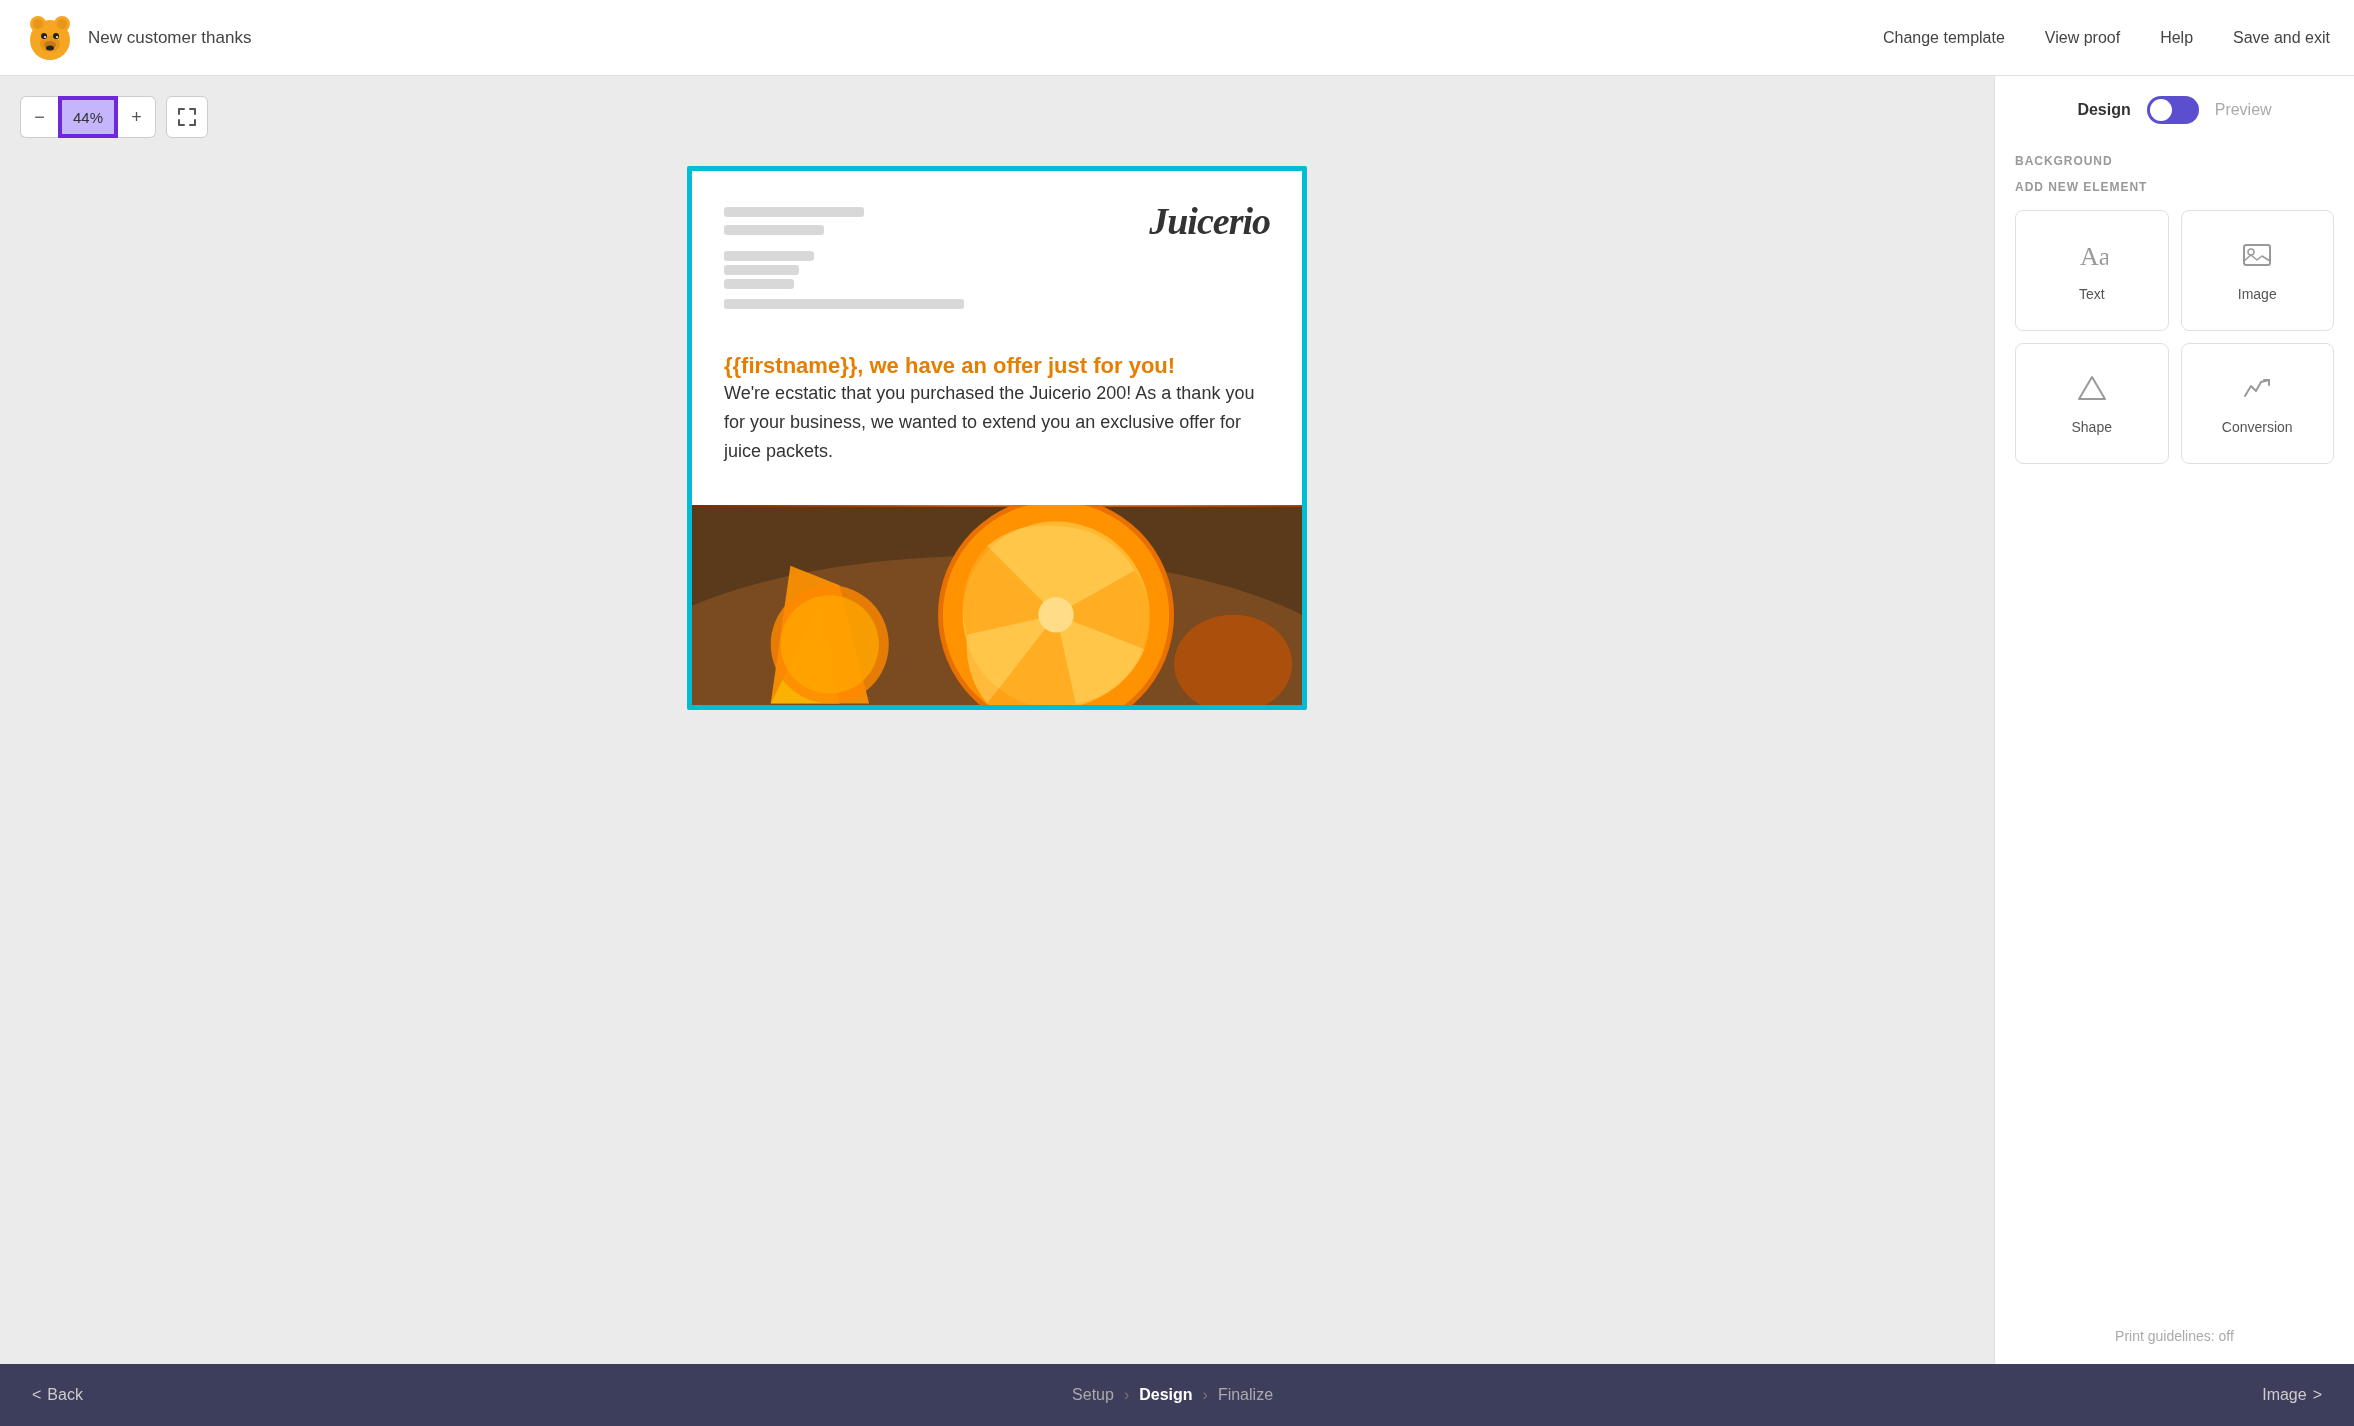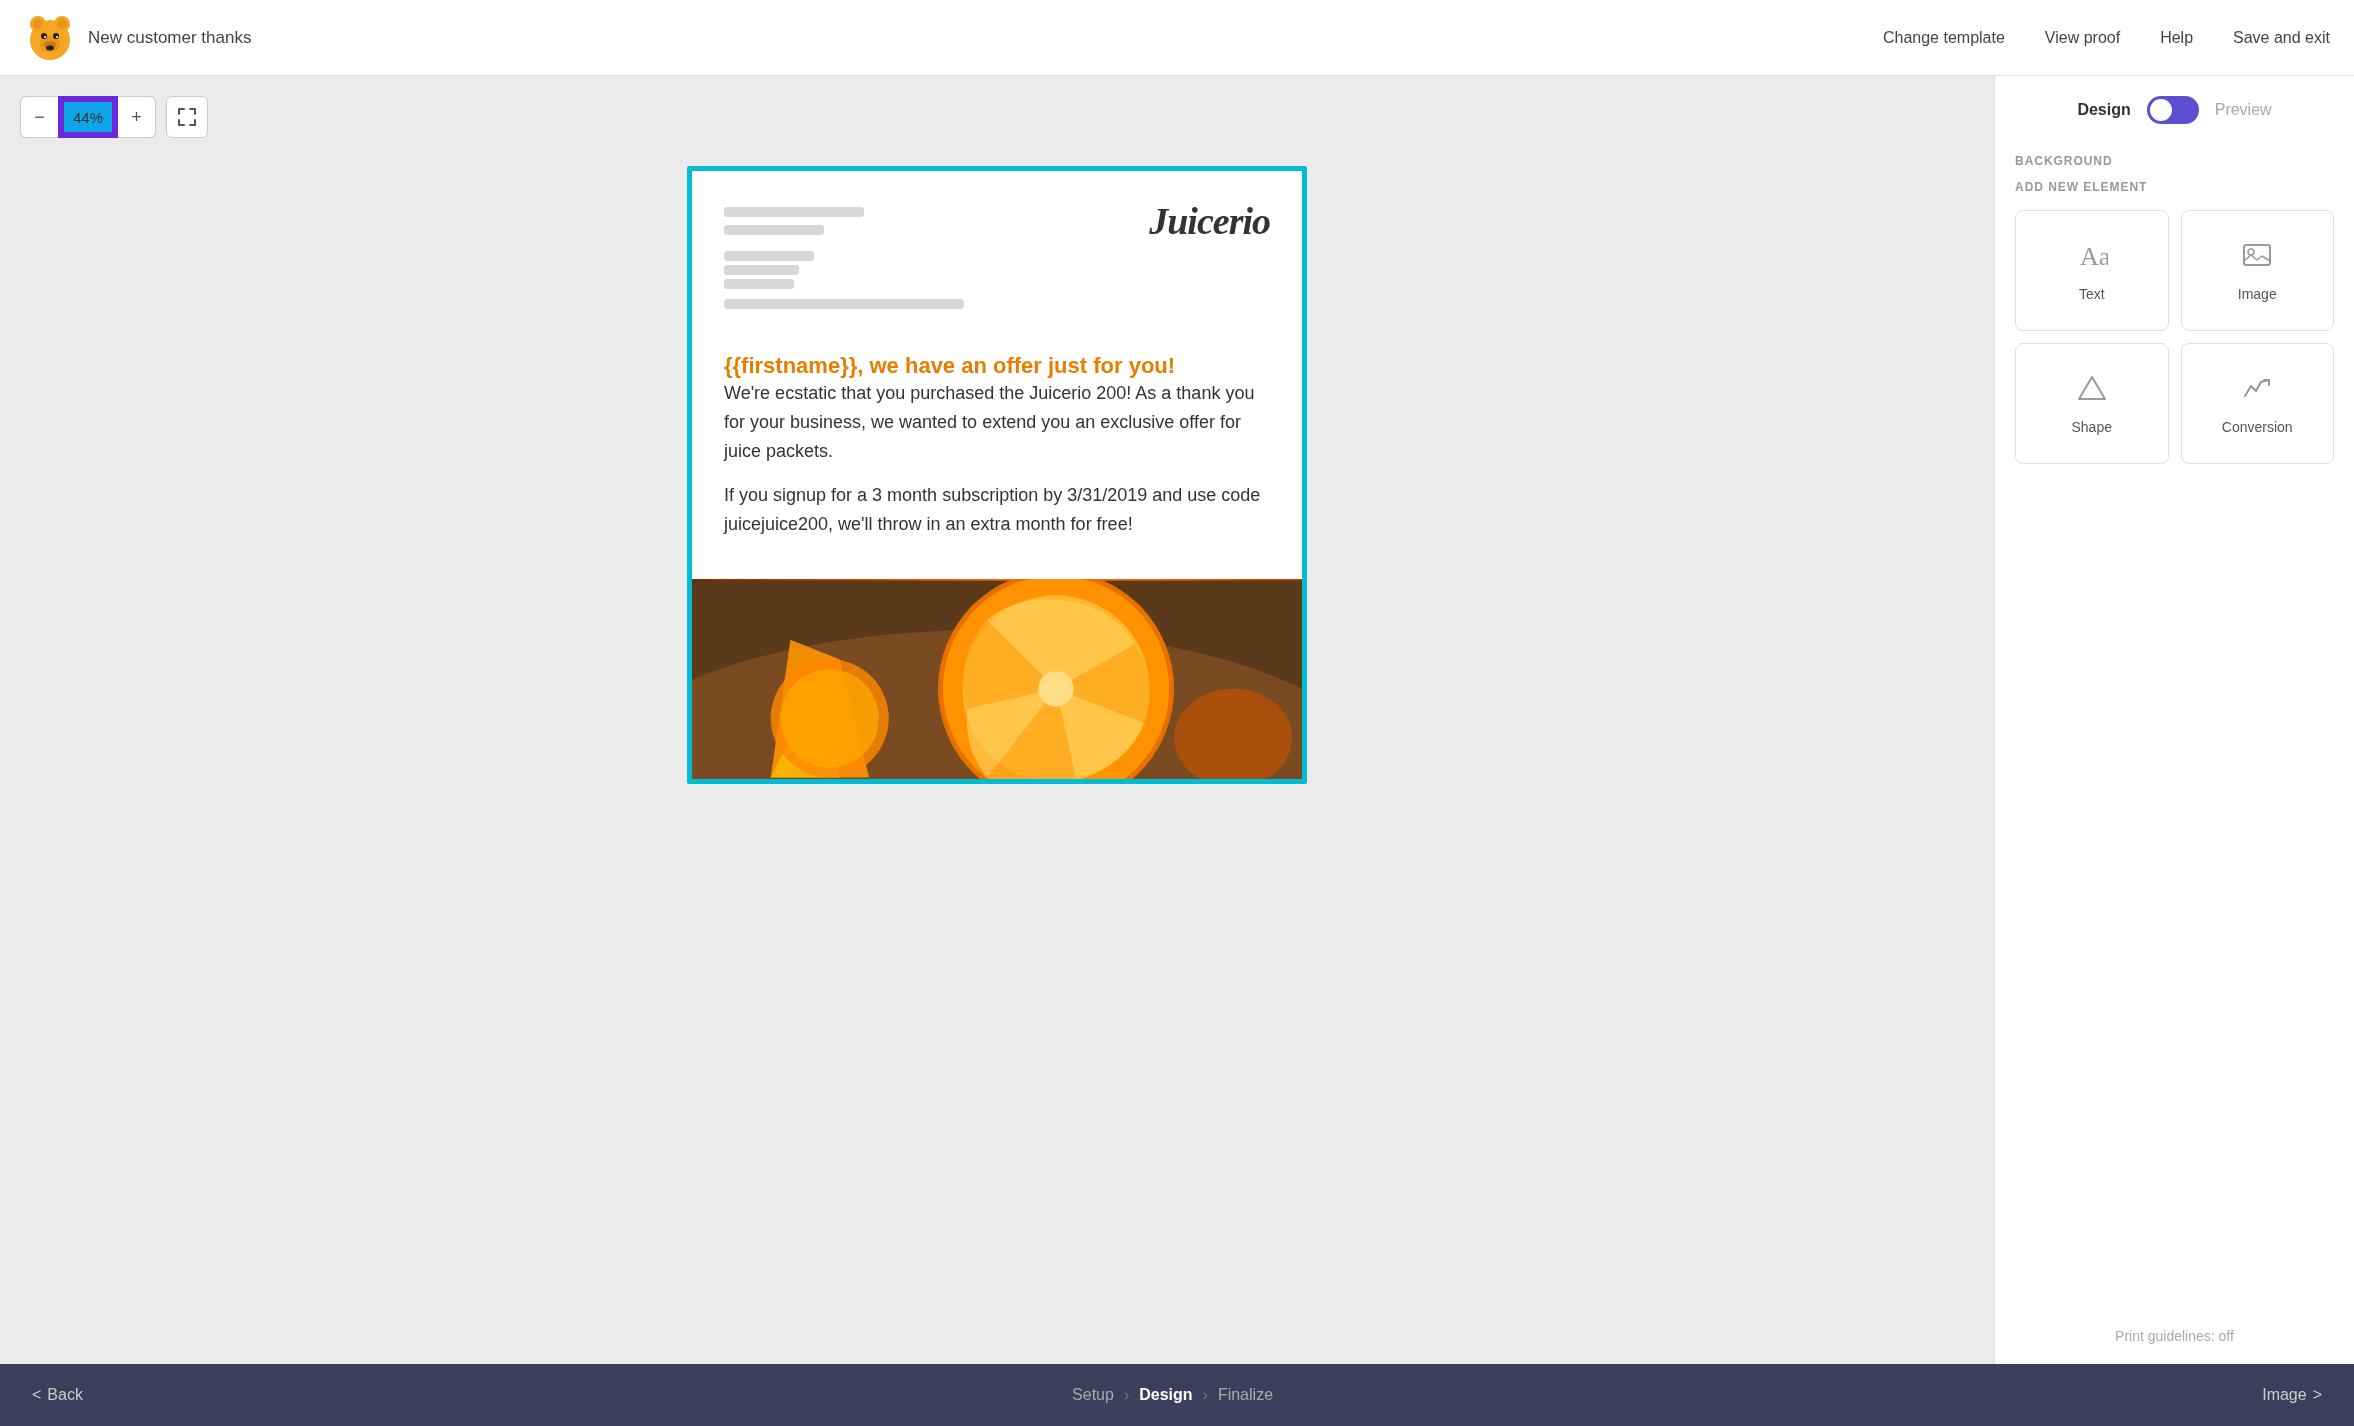--- a/index.html
+++ b/index.html
@@ -87,22 +87,22 @@
       font-size: 18px;
       display: flex;
       align-items: center;
       justify-content: center;
       color: #555;
     }
     .zoom-btn:first-child { border-radius: 6px 0 0 6px; border-right: none; }
     .zoom-value {
       width: 60px;
       height: 42px;
-      background: #0ea5e9;
-      border: 6px solid #6d28d9;
+      background: #c4b5fd;
+      border: 4px solid #6d28d9;
       display: flex;
       align-items: center;
       justify-content: center;
       font-size: 15px;
       color: #333;
     }
     .zoom-btn:nth-child(3) { border-radius: 0 6px 6px 0; border-left: none; }
     .fullscreen-btn {
       width: 42px;
       height: 42px;
@@ -439,21 +439,20 @@
               <div class="email-line address3"></div>
             </div>
             <div class="email-line long" style="width:240px;height:10px;"></div>
           </div>
           <div class="email-logo-text">Juicerio</div>
         </div>
 
         <div class="email-body">
           <div class="email-greeting">{{firstname}}, we have an offer just for you!</div>
           <p class="email-paragraph">We're ecstatic that you purchased the Juicerio 200! As a thank you for your business, we wanted to extend you an exclusive offer for juice packets.</p>
-          <p class="email-paragraph">If you signup for a 3 month subscription by 3/31/2019 and use code juicejuice200, we'll throw in an extra month for free!</p>
         </div>
 
         <div class="email-image-placeholder">
           <div class="orange-image">
             
             <svg width="100%" height="200" viewBox="0 0 620 200" xmlns="http://www.w3.org/2000/svg">
               <rect width="620" height="200" fill="#5a3a1a"></rect>
 
               <ellipse cx="300" cy="200" rx="400" ry="150" fill="#7a4a20"></ellipse>
 

